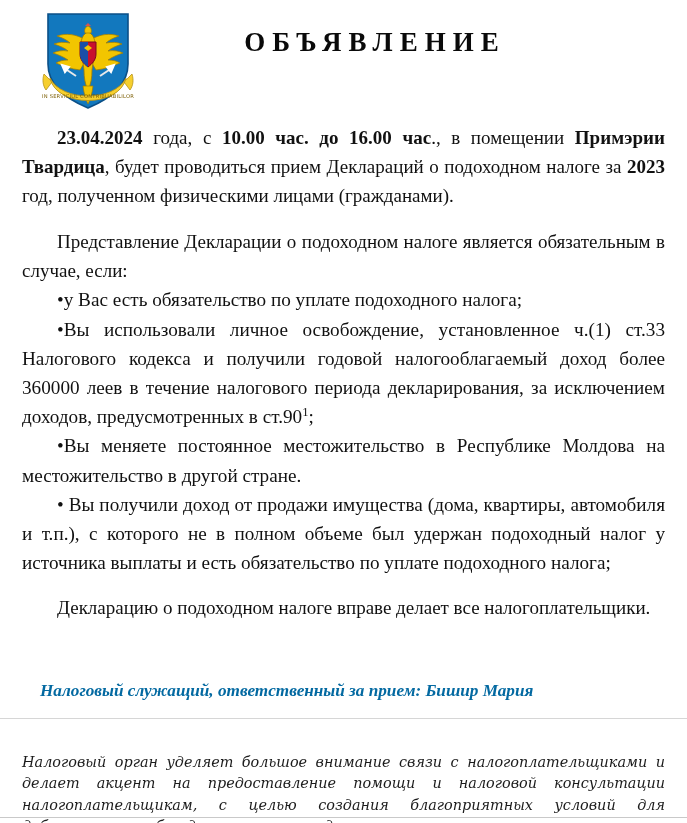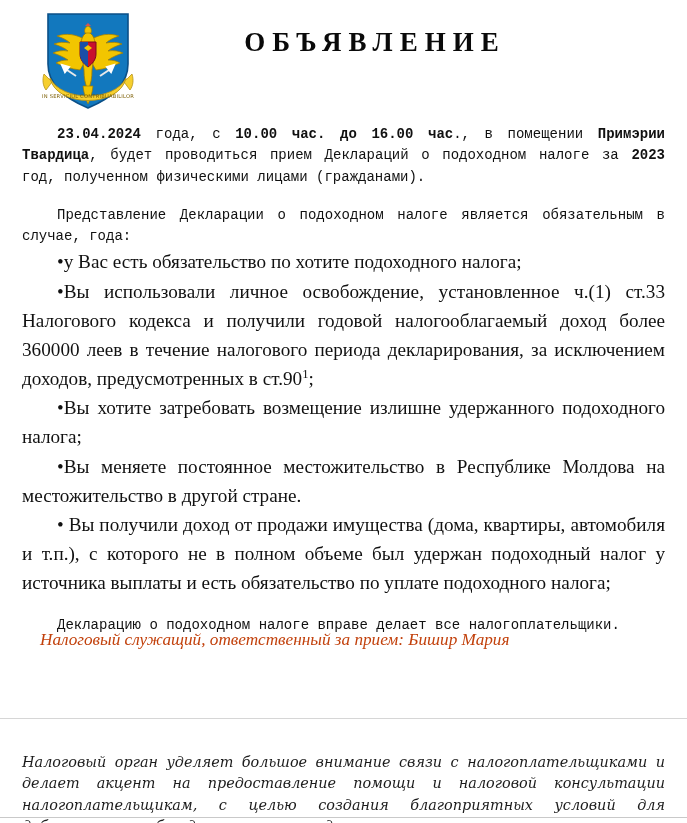--- a/index.html
+++ b/index.html
@@ -55,26 +55,25 @@
   
   .body-text {
     position: absolute;
     left: 22px;
     top: 124px;
     width: 643px;
   }
 
   p.para {
     margin: 0 0 0 0;
-    font-size: 14px;
+    font-size: 19px;
     line-height: 1.52;
     text-align: justify;
     text-indent: 35px;
     hyphens: none;
-    font-family: Liberation Mono, monospace;
   }
 
   p.bullet {
     margin: 0;
     font-size: 19.2px;
     line-height: 1.52;
     text-align: justify;
     text-indent: 35px;
     hyphens: none;
   }
@@ -87,27 +86,27 @@
   sup {
     font-size: 0.66em;
     vertical-align: super;
     line-height: 0;
   }
 
   
   .signature {
     position: absolute;
     left: 40px;
-    top: 628px;
+    top: 679px;
     width: 600px;
     font-size: 17.2px;
-    font-weight: normal;
+    font-weight: bold;
     font-style: italic;
     line-height: 1.42;
-    color: #c2410c;
+    color: #0369a1;
   }
   .signature div { white-space: nowrap; }
 
   
   .rule-top {
     position: absolute;
     left: 0;
     top: 718px;
     width: 687px;
     height: 1px;
@@ -186,27 +185,26 @@
 
     <div class="doc-title">ОБЪЯВЛЕНИЕ</div>
   </div>
 
   <div class="body-text">
 
     <p class="para"><b>23.04.2024</b><span> года, с </span><b>10.00 час. до 16.00 час</b><span>., в помещении </span><b>Примэрии Твардица</b><span>, будет проводиться прием Деклараций о подоходном налоге за </span><b>2023</b><span> год, полученном физическими лицами (гражданами).</span></p>
 
     <div class="gap-md"></div>
 
-    <p class="para">Представление Декларации о подоходном налоге является обязательным в случае, года:</p>
-
-    <p class="bullet"><span class="bt"><span>•</span><span>у Вас есть обязательство по хотите подоходного налога;</span></span></p>
+    <p class="para">Представление Декларации о подоходном налоге является обязательным в случае, если:</p>
+
+    <p class="bullet"><span class="bt"><span>•</span><span>у Вас есть обязательство по уплате подоходного налога;</span></span></p>
 
     <p class="bullet"><span>•</span><span>Вы использовали личное освобождение, установленное ч.(1) ст.33 Налогового кодекса и получили годовой налогооблагаемый доход более 360000 леев в течение налогового периода декларирования, за исключением доходов, предусмотренных в ст.90</span><sup>1</sup><span>;</span></p>
 
-    <p class="bullet"><span>•</span><span>Вы хотите затребовать возмещение излишне удержанного подоходного налога;</span></p>
 
     <p class="bullet"><span>•</span><span>Вы меняете постоянное местожительство в Республике Молдова на местожительство в другой стране.</span></p>
 
     <p class="bullet"><span>•</span>&nbsp;<span>Вы получили доход от продажи имущества (дома, квартиры, автомобиля и т.п.), с которого не в полном объеме был удержан подоходный налог у источника выплаты и есть обязательство по уплате подоходного налога;</span></p>
 
     <div class="gap-md"></div>
 
     <p class="para">Декларацию о подоходном налоге вправе делает все налогоплательщики.</p>
   </div>
 

